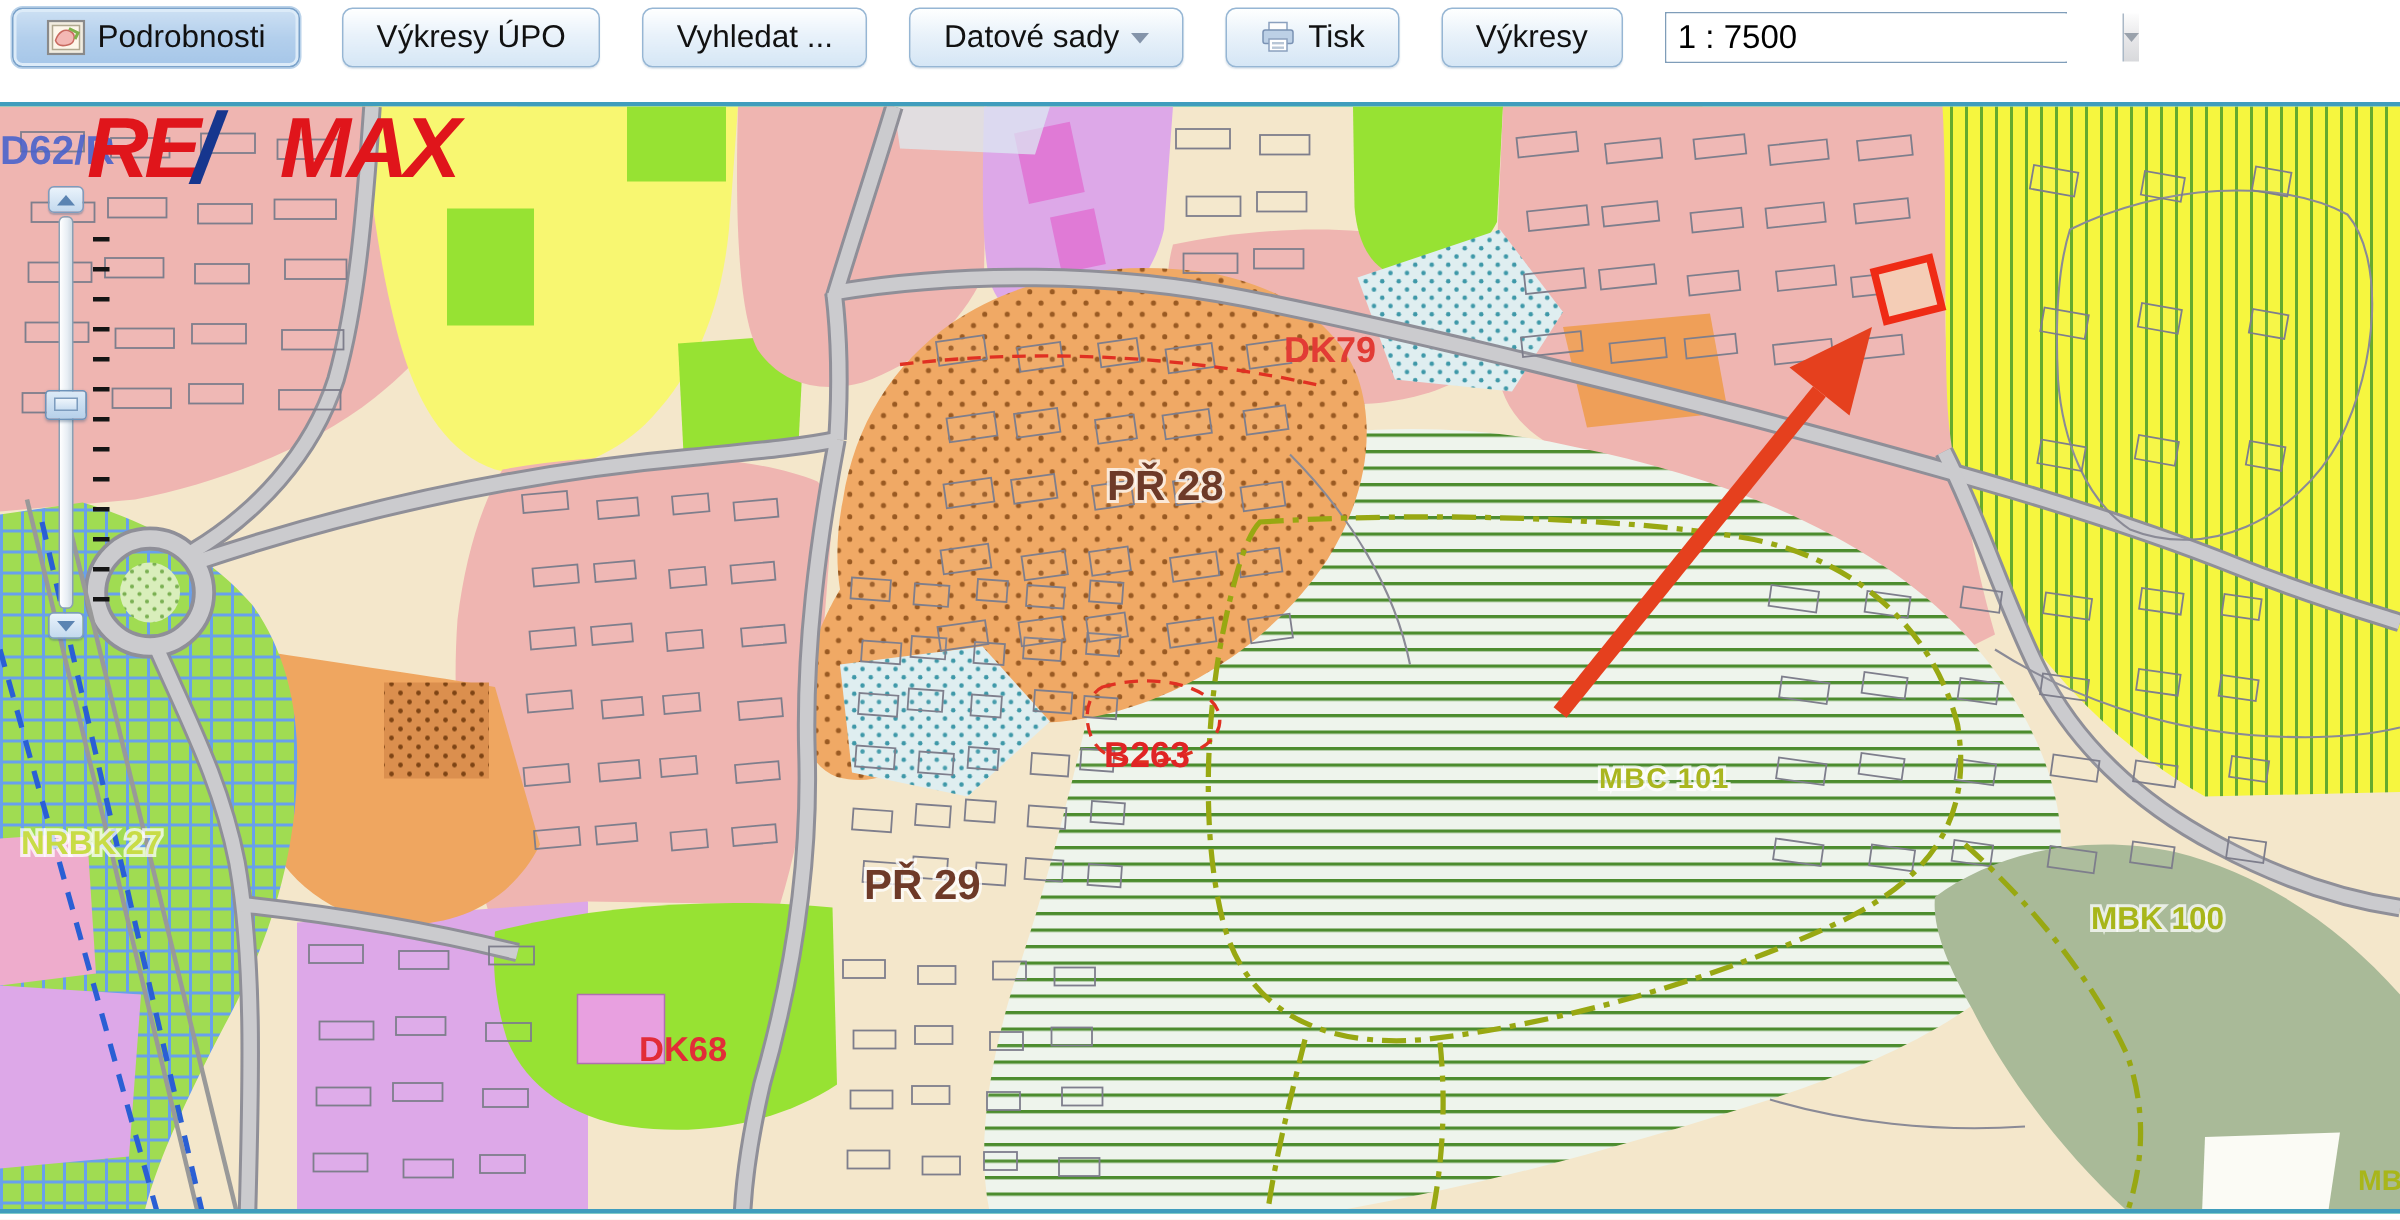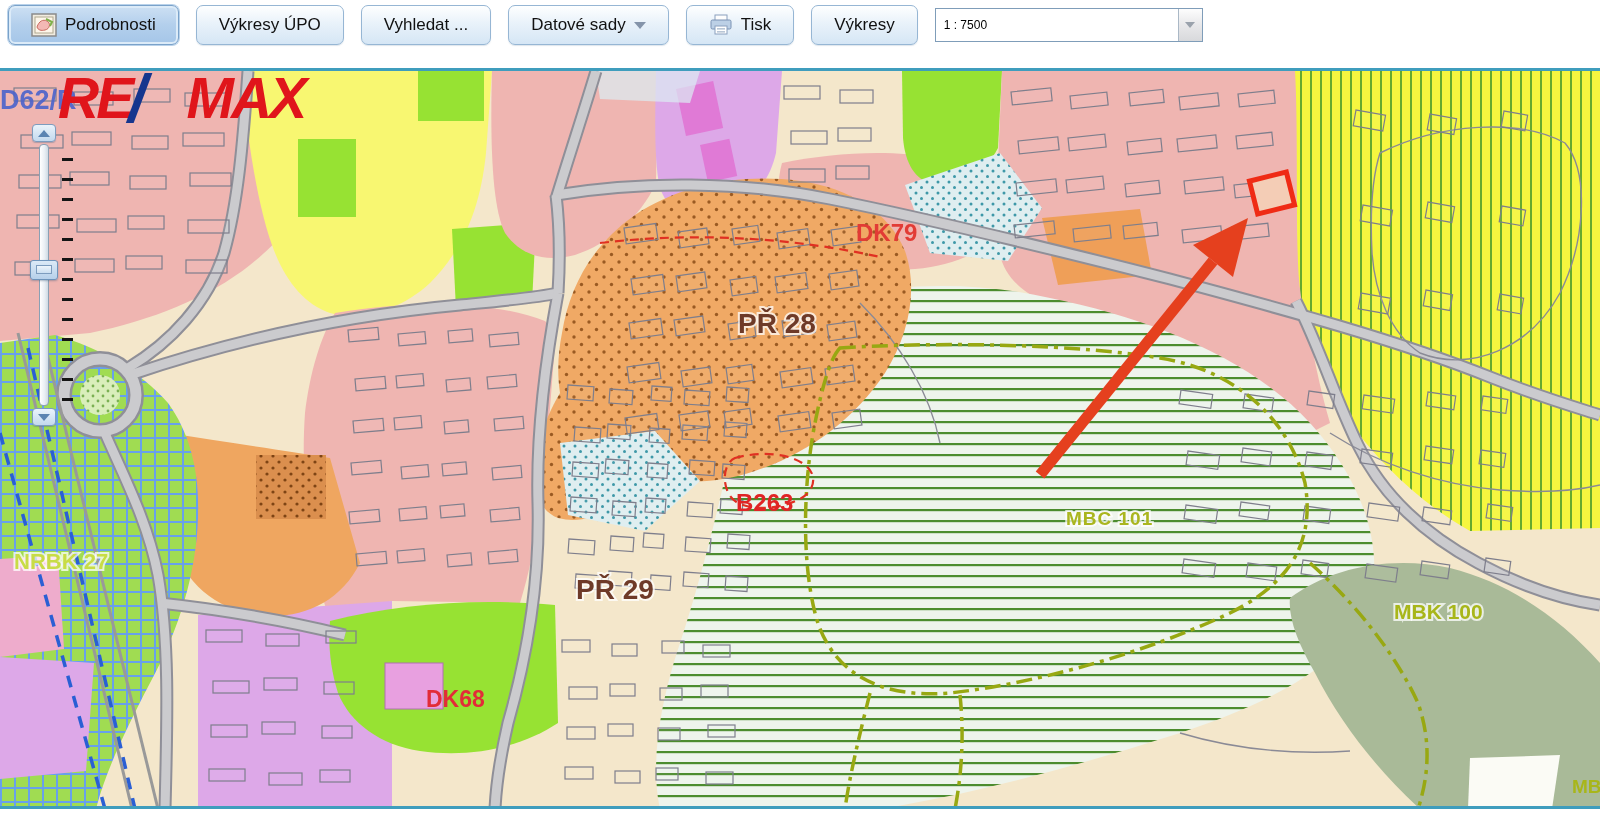--- a/index.html
+++ b/index.html
@@ -6,33 +6,33 @@
   html,body { width:1600px; height:813px; overflow:hidden; background:#fff;
               font-family:"Liberation Sans", sans-serif; }
   .app { position:relative; width:1600px; height:813px; background:#fff; }
 
   
   .toolbar { position:absolute; top:0; left:0; right:0; height:52px; background:#fff;
              display:flex; align-items:flex-start; padding:5px 0 0 8px; }
   .tb-btn { display:flex; align-items:center; justify-content:center; gap:8px;
             height:40px; border-radius:7px; border:1px solid #96b6d4;
             background:linear-gradient(#feffff,#e9f2fa 45%,#d5e6f5);
-            font-family:"Liberation Sans",sans-serif; font-size:17px; color:#111;
+            font-family:"Liberation Sans",sans-serif; font-size:21px; color:#111;
             padding:0 22px; cursor:pointer; box-shadow:0 1px 1px rgba(120,150,180,.25); }
-  .tb-btn + .tb-btn, .scale-combo { margin-left:17px; }
+  .tb-btn + .tb-btn, .scale-combo { margin-left:28px; }
   .tb-btn.active { background:linear-gradient(#cde0f3,#b3cfec 50%,#a5c6e8);
                    border-color:#7aa2ca; box-shadow:inset 0 0 0 2px #dcebf8, 0 0 0 1px #b9d2ea; }
   .caret { width:0; height:0; border-left:6px solid transparent; border-right:6px solid transparent;
            border-top:7px solid #8494aa; display:inline-block; }
   .tb-ico { display:inline-flex; }
 
   
   .scale-combo { display:flex; height:34px; margin-top:3px; border:1px solid #7f9db9;
                  width:268px; background:#fff; }
-  .scale-combo input { flex:1; border:none; outline:none; font-size:12px; padding:0 8px;
+  .scale-combo input { flex:1; border:none; outline:none; font-size:22px; padding:0 8px;
                        font-family:"Liberation Sans",sans-serif; color:#000; background:#fff; }
   .combo-arrow { width:24px; border-left:1px solid #aab8c6;
                  background:linear-gradient(#fdfdfd,#e8e8ea 50%,#d8d9dc);
                  display:flex; align-items:center; justify-content:center; cursor:default; }
   .combo-arrow .caret { border-top-color:#9aa2ac; border-left-width:5px; border-right-width:5px; border-top-width:6px; }
 
   
   .map-wrap { position:absolute; top:68px; left:0; width:1600px; height:741px;
               border-top:3px solid #3f9dbd; border-bottom:3px solid #3f9dbd; background:#86efac; }
   .map-wrap svg { display:block; }

